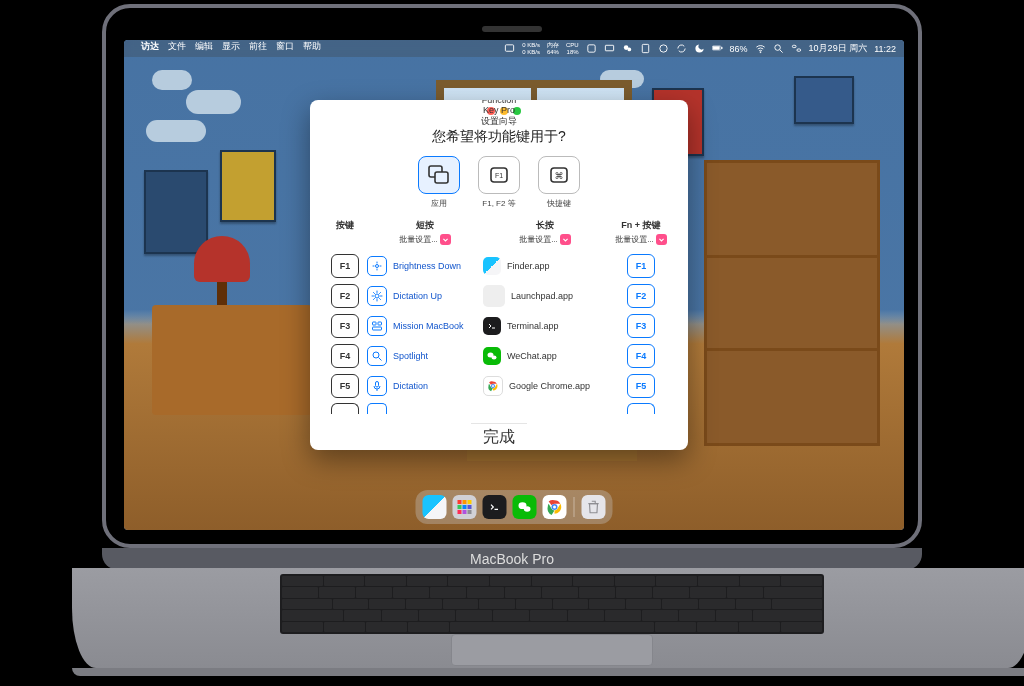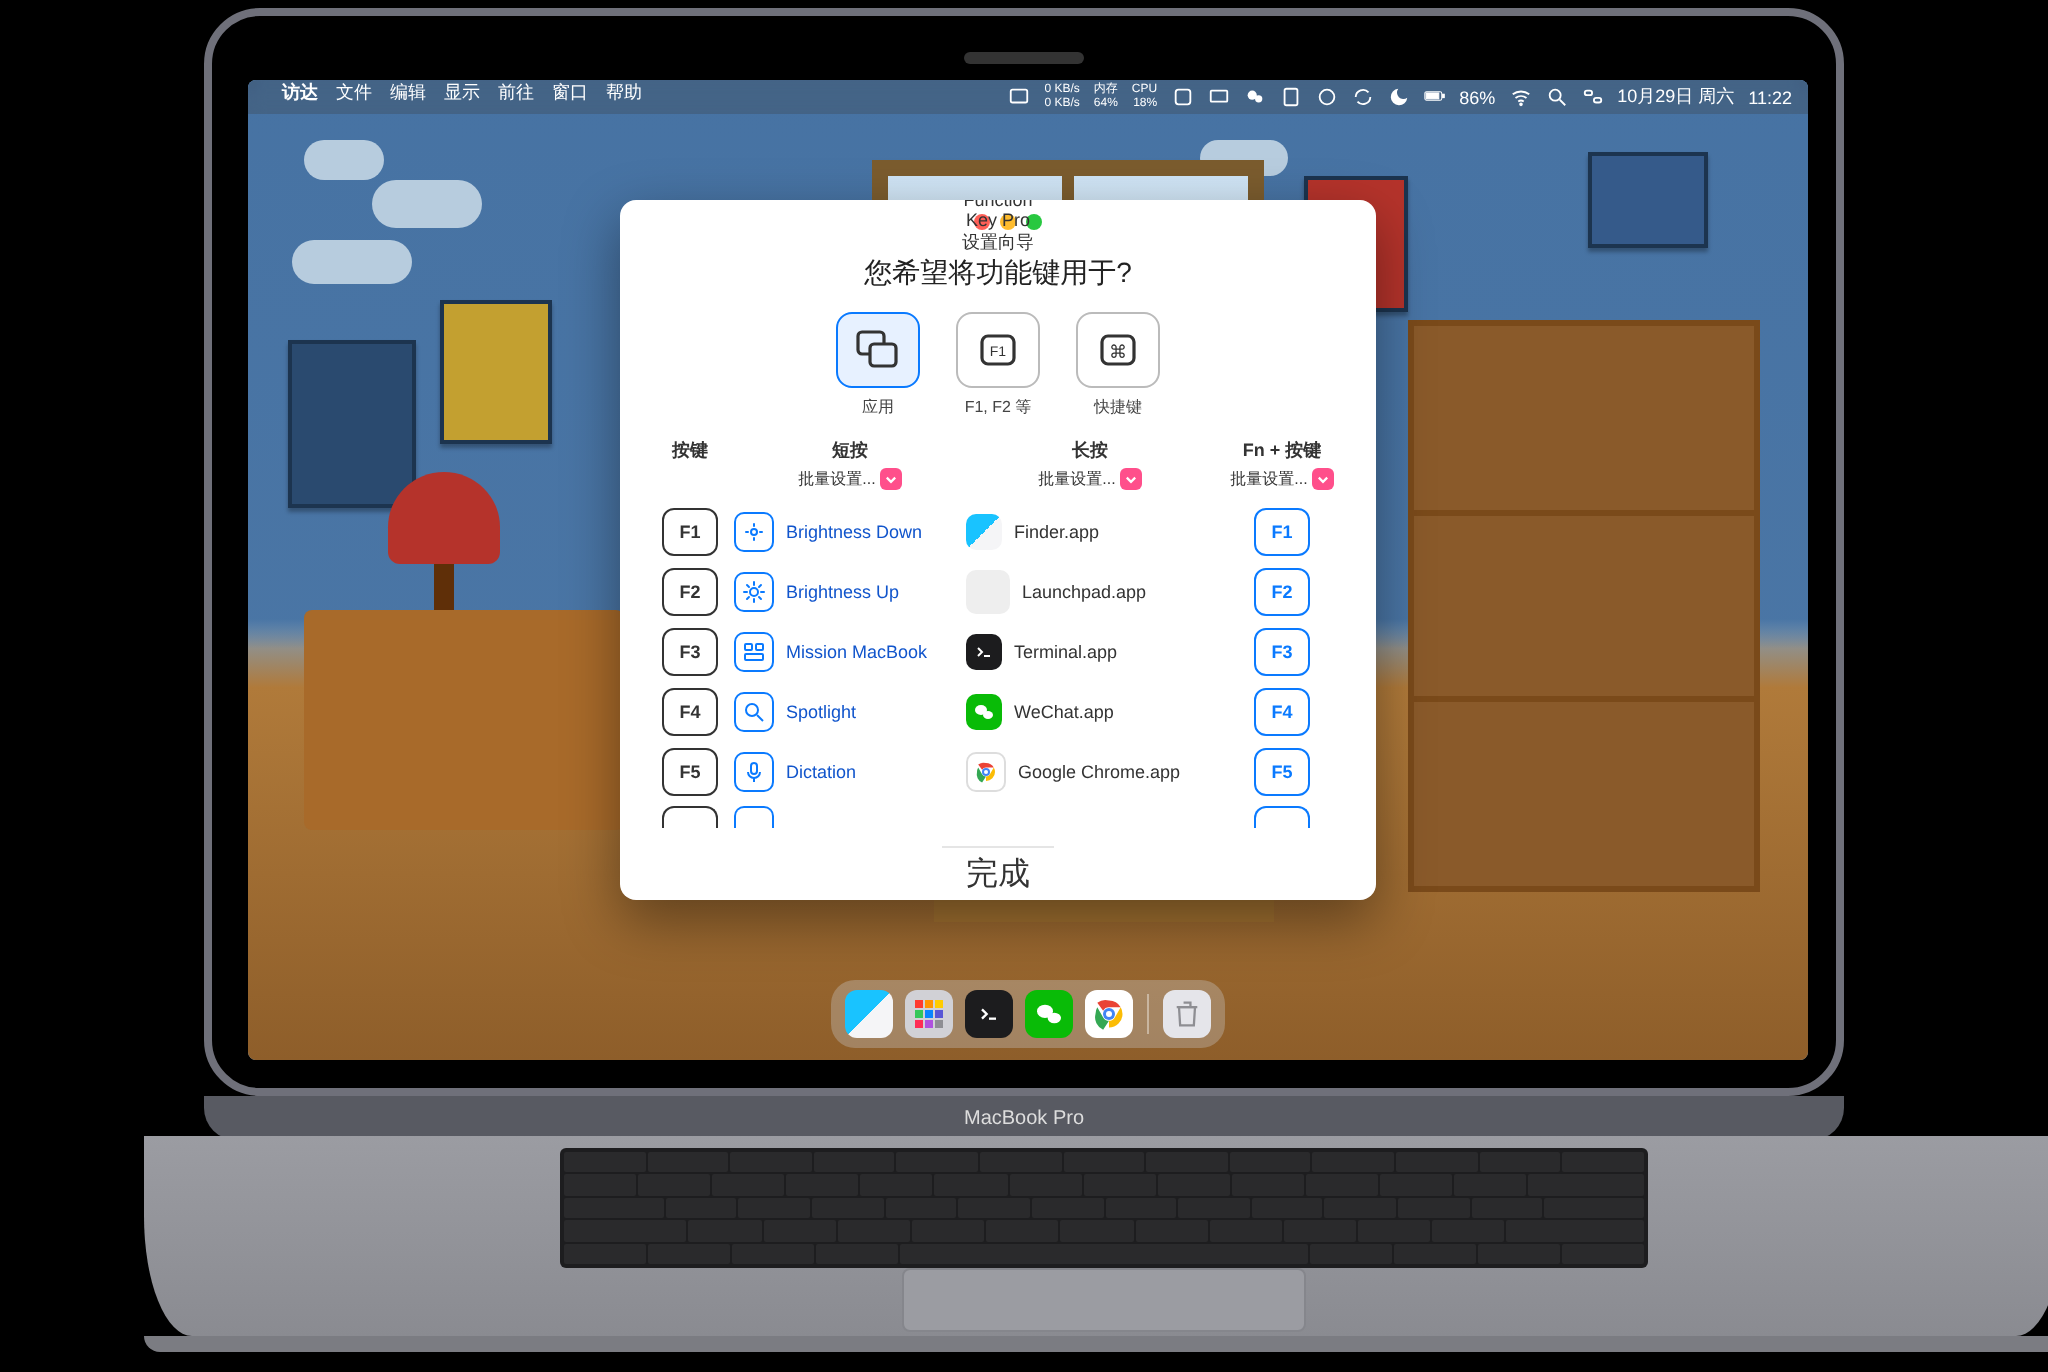--- a/index.html
+++ b/index.html
@@ -65,21 +65,21 @@
   .chip.fn{width:26px;height:22px;margin:0 auto;}
   .shortcell,.longcell{display:flex;align-items:center;gap:6px;white-space:nowrap;}
   .miniicon{width:18px;height:18px;border-radius:5px;display:flex;align-items:center;justify-content:center;}
   .miniicon.border{border:1.5px solid #0a7aff;color:#0a7aff;}
   .miniicon svg{width:12px;height:12px;}
   .celltext{font-size:9px;color:#1155cc;}
   .celltext.dark{color:#333;}
   .footer{height:26px;border-top:1px solid #e5e5e5;display:flex;align-items:center;justify-content:flex-end;padding:0 12px;}
   .done{font-size:16px;color:#333;}
   
-  .modelbar{width:820px;margin:0 auto;height:22px;background:#585a62;display:flex;align-items:center;justify-content:center;font-size:10px;color:#ddd;border-radius:0 0 16px 16px;}
+  .modelbar{width:820px;margin:0 auto;height:22px;background:#585a62;display:flex;align-items:center;justify-content:center;font-size:14px;color:#ddd;border-radius:0 0 16px 16px;}
   .kbdeck{width:960px;height:100px;margin:-2px auto 0;background:linear-gradient(#9b9ca2,#8a8b91);border-radius:0 0 24px 24px/0 0 60px 60px;position:relative;overflow:hidden;}
   .kb{position:absolute;left:50%;top:6px;transform:translateX(-50%);width:540px;height:56px;background:#1d1d1f;border-radius:3px;display:grid;grid-template-rows:repeat(5,1fr);gap:1px;padding:2px;}
   .kb .kr{display:flex;gap:1px;}
   .kb .kr span{flex:1;background:#2a2a2c;border-radius:1px;}
   .trackpad{position:absolute;left:50%;top:66px;transform:translateX(-50%);width:200px;height:30px;background:#9b9ca2;border:1px solid #85868c;border-radius:4px;}
   .lip{width:980px;height:8px;margin:0 auto;background:#7b7c82;border-radius:0 0 12px 12px;}
 </style>
 </head>
 <body>
 
@@ -296,21 +296,21 @@
                       <line x1="12" y1="19" x2="12" y2="22"></line>
                       <line x1="2" y1="12" x2="5" y2="12"></line>
                       <line x1="19" y1="12" x2="22" y2="12"></line>
                       <line x1="5" y1="5" x2="7" y2="7"></line>
                       <line x1="17" y1="17" x2="19" y2="19"></line>
                       <line x1="5" y1="19" x2="7" y2="17"></line>
                       <line x1="17" y1="7" x2="19" y2="5"></line>
                     </g>
                   </svg>
                 </span>
-              <span class="celltext">Brightness Up</span>
+              <span class="celltext">Dictation Up</span>
             </div>
             <div class="longcell">
               <span class="miniicon" style="background:#eee;display:grid;grid-template-columns:repeat(3,3px);grid-template-rows:repeat(3,3px);gap:1px;padding:2px;">
                   <i style="background:#ff3b30"></i>
                   <i style="background:#ff9500"></i>
                   <i style="background:#ffcc00"></i>
                   <i style="background:#34c759"></i>
                   <i style="background:#0a84ff"></i>
                   <i style="background:#5856d6"></i>
                   <i style="background:#ff2d55"></i>

